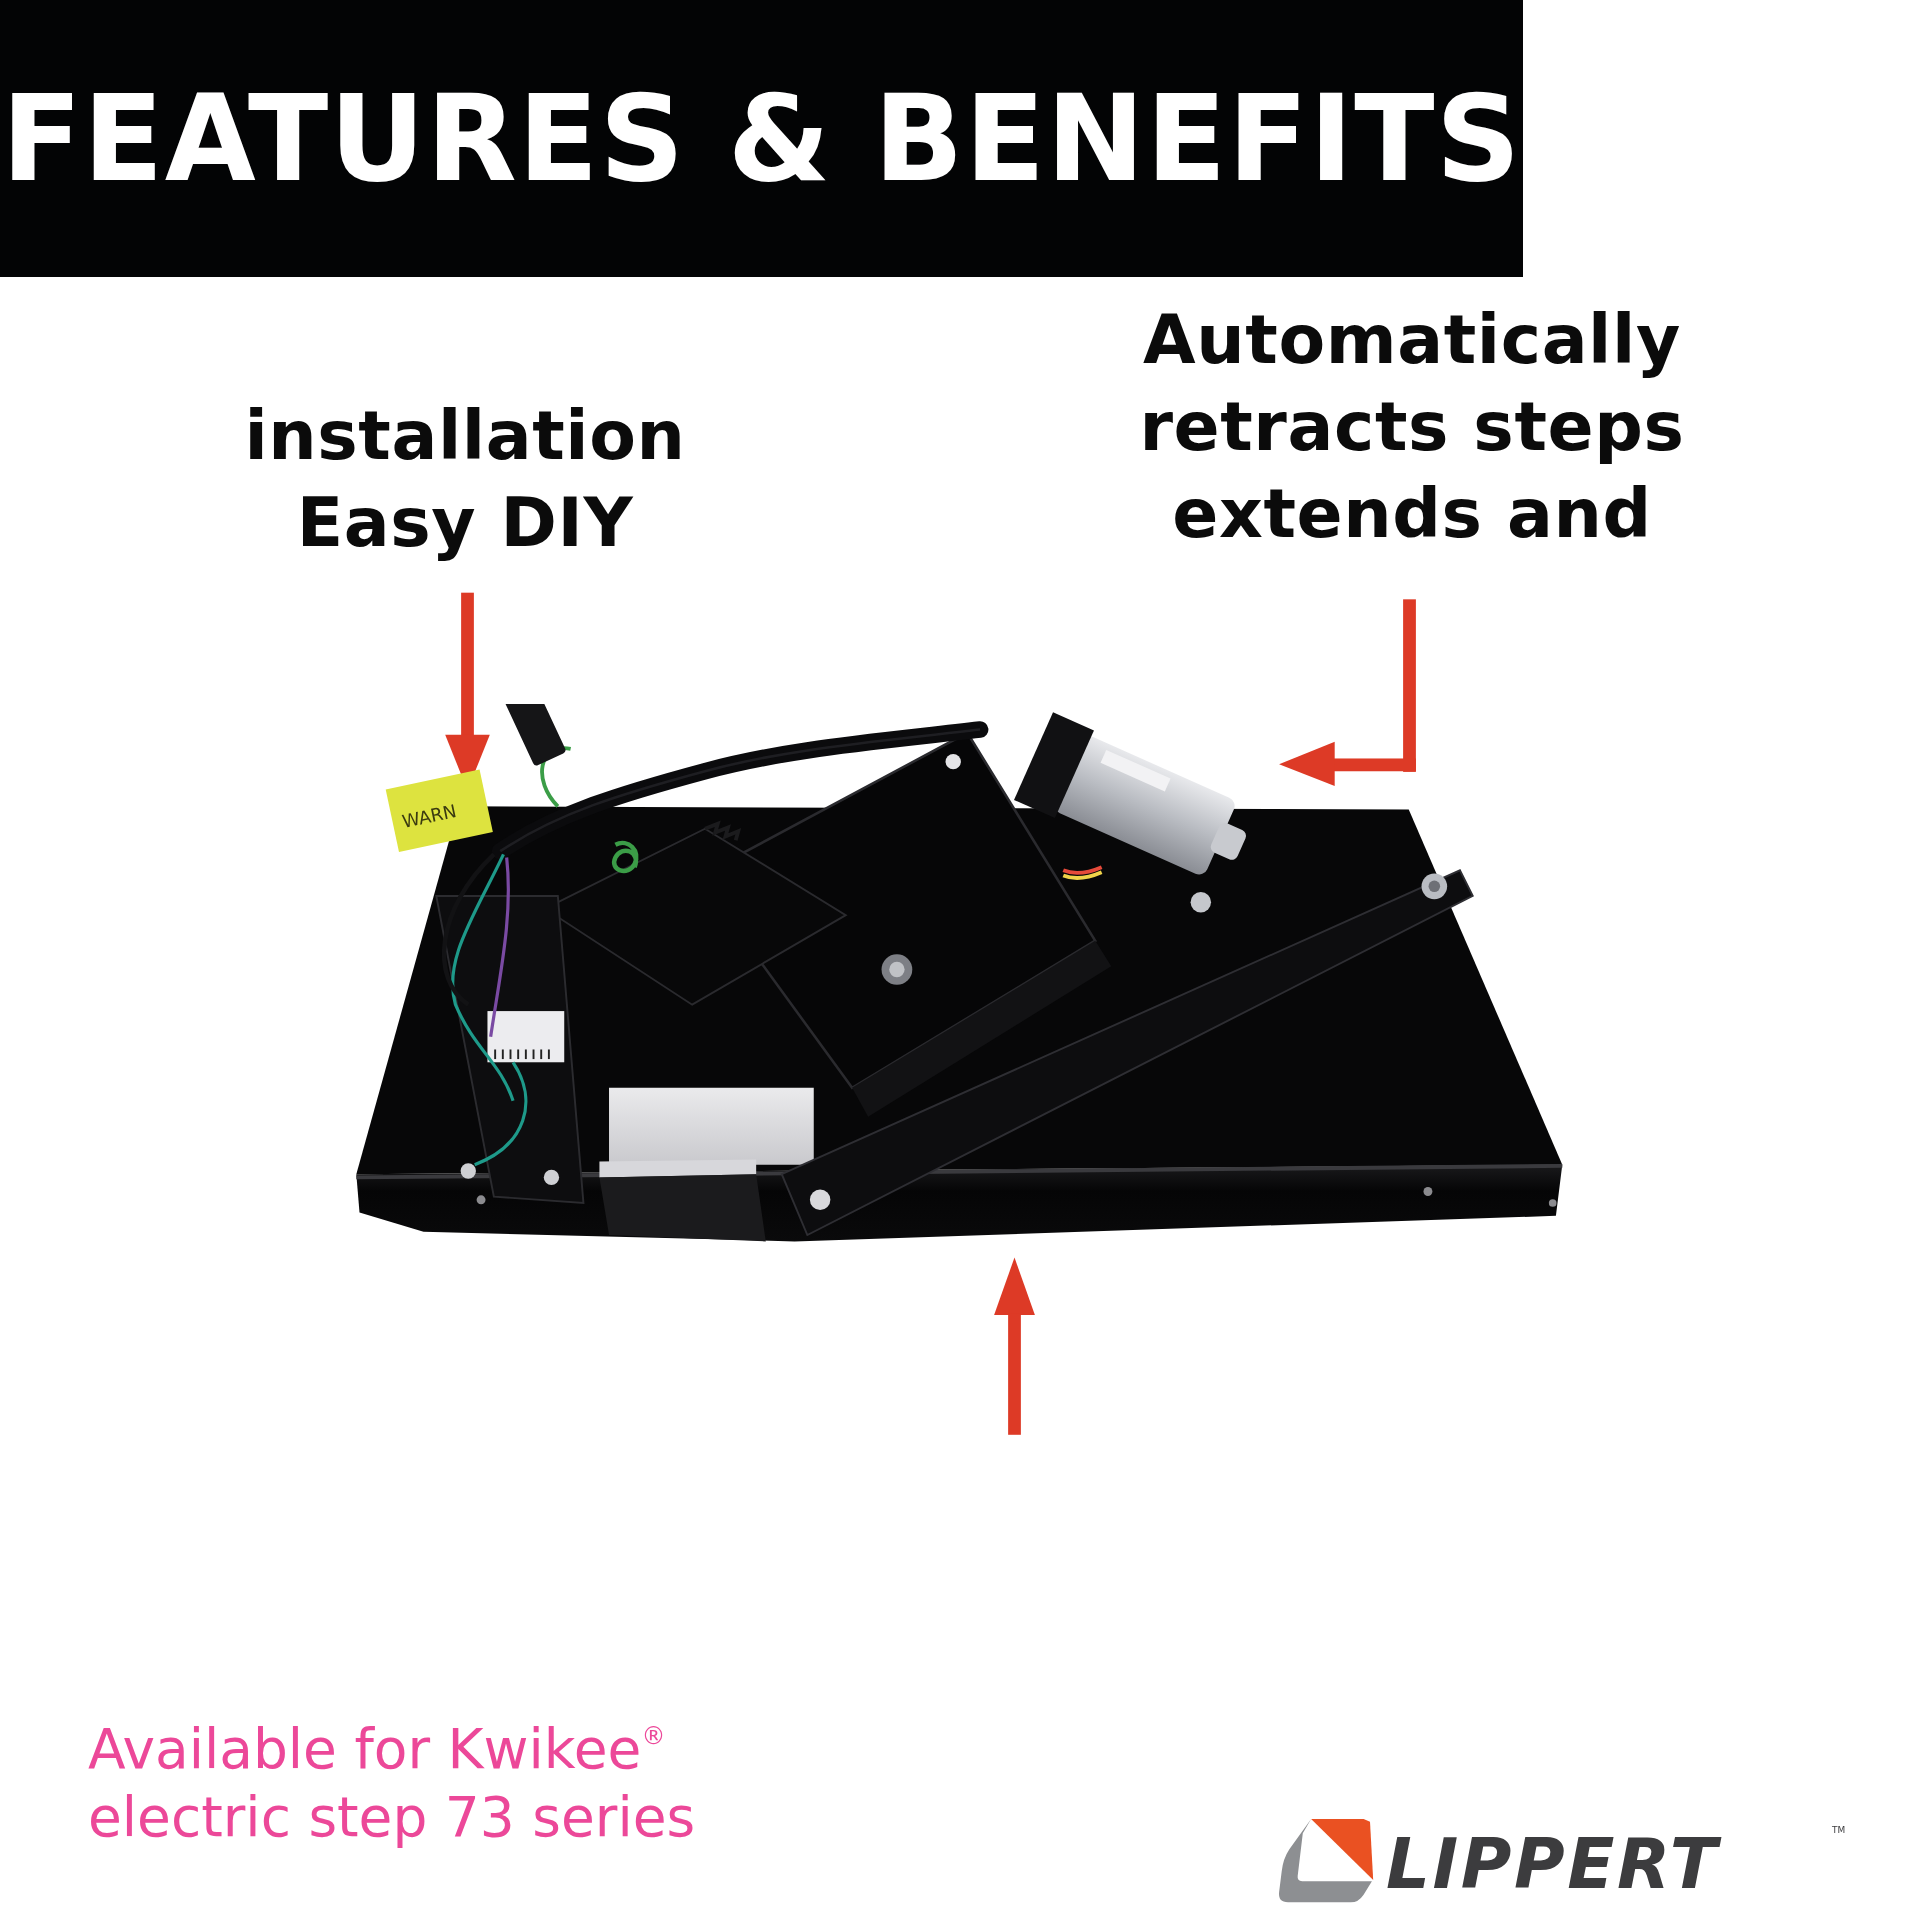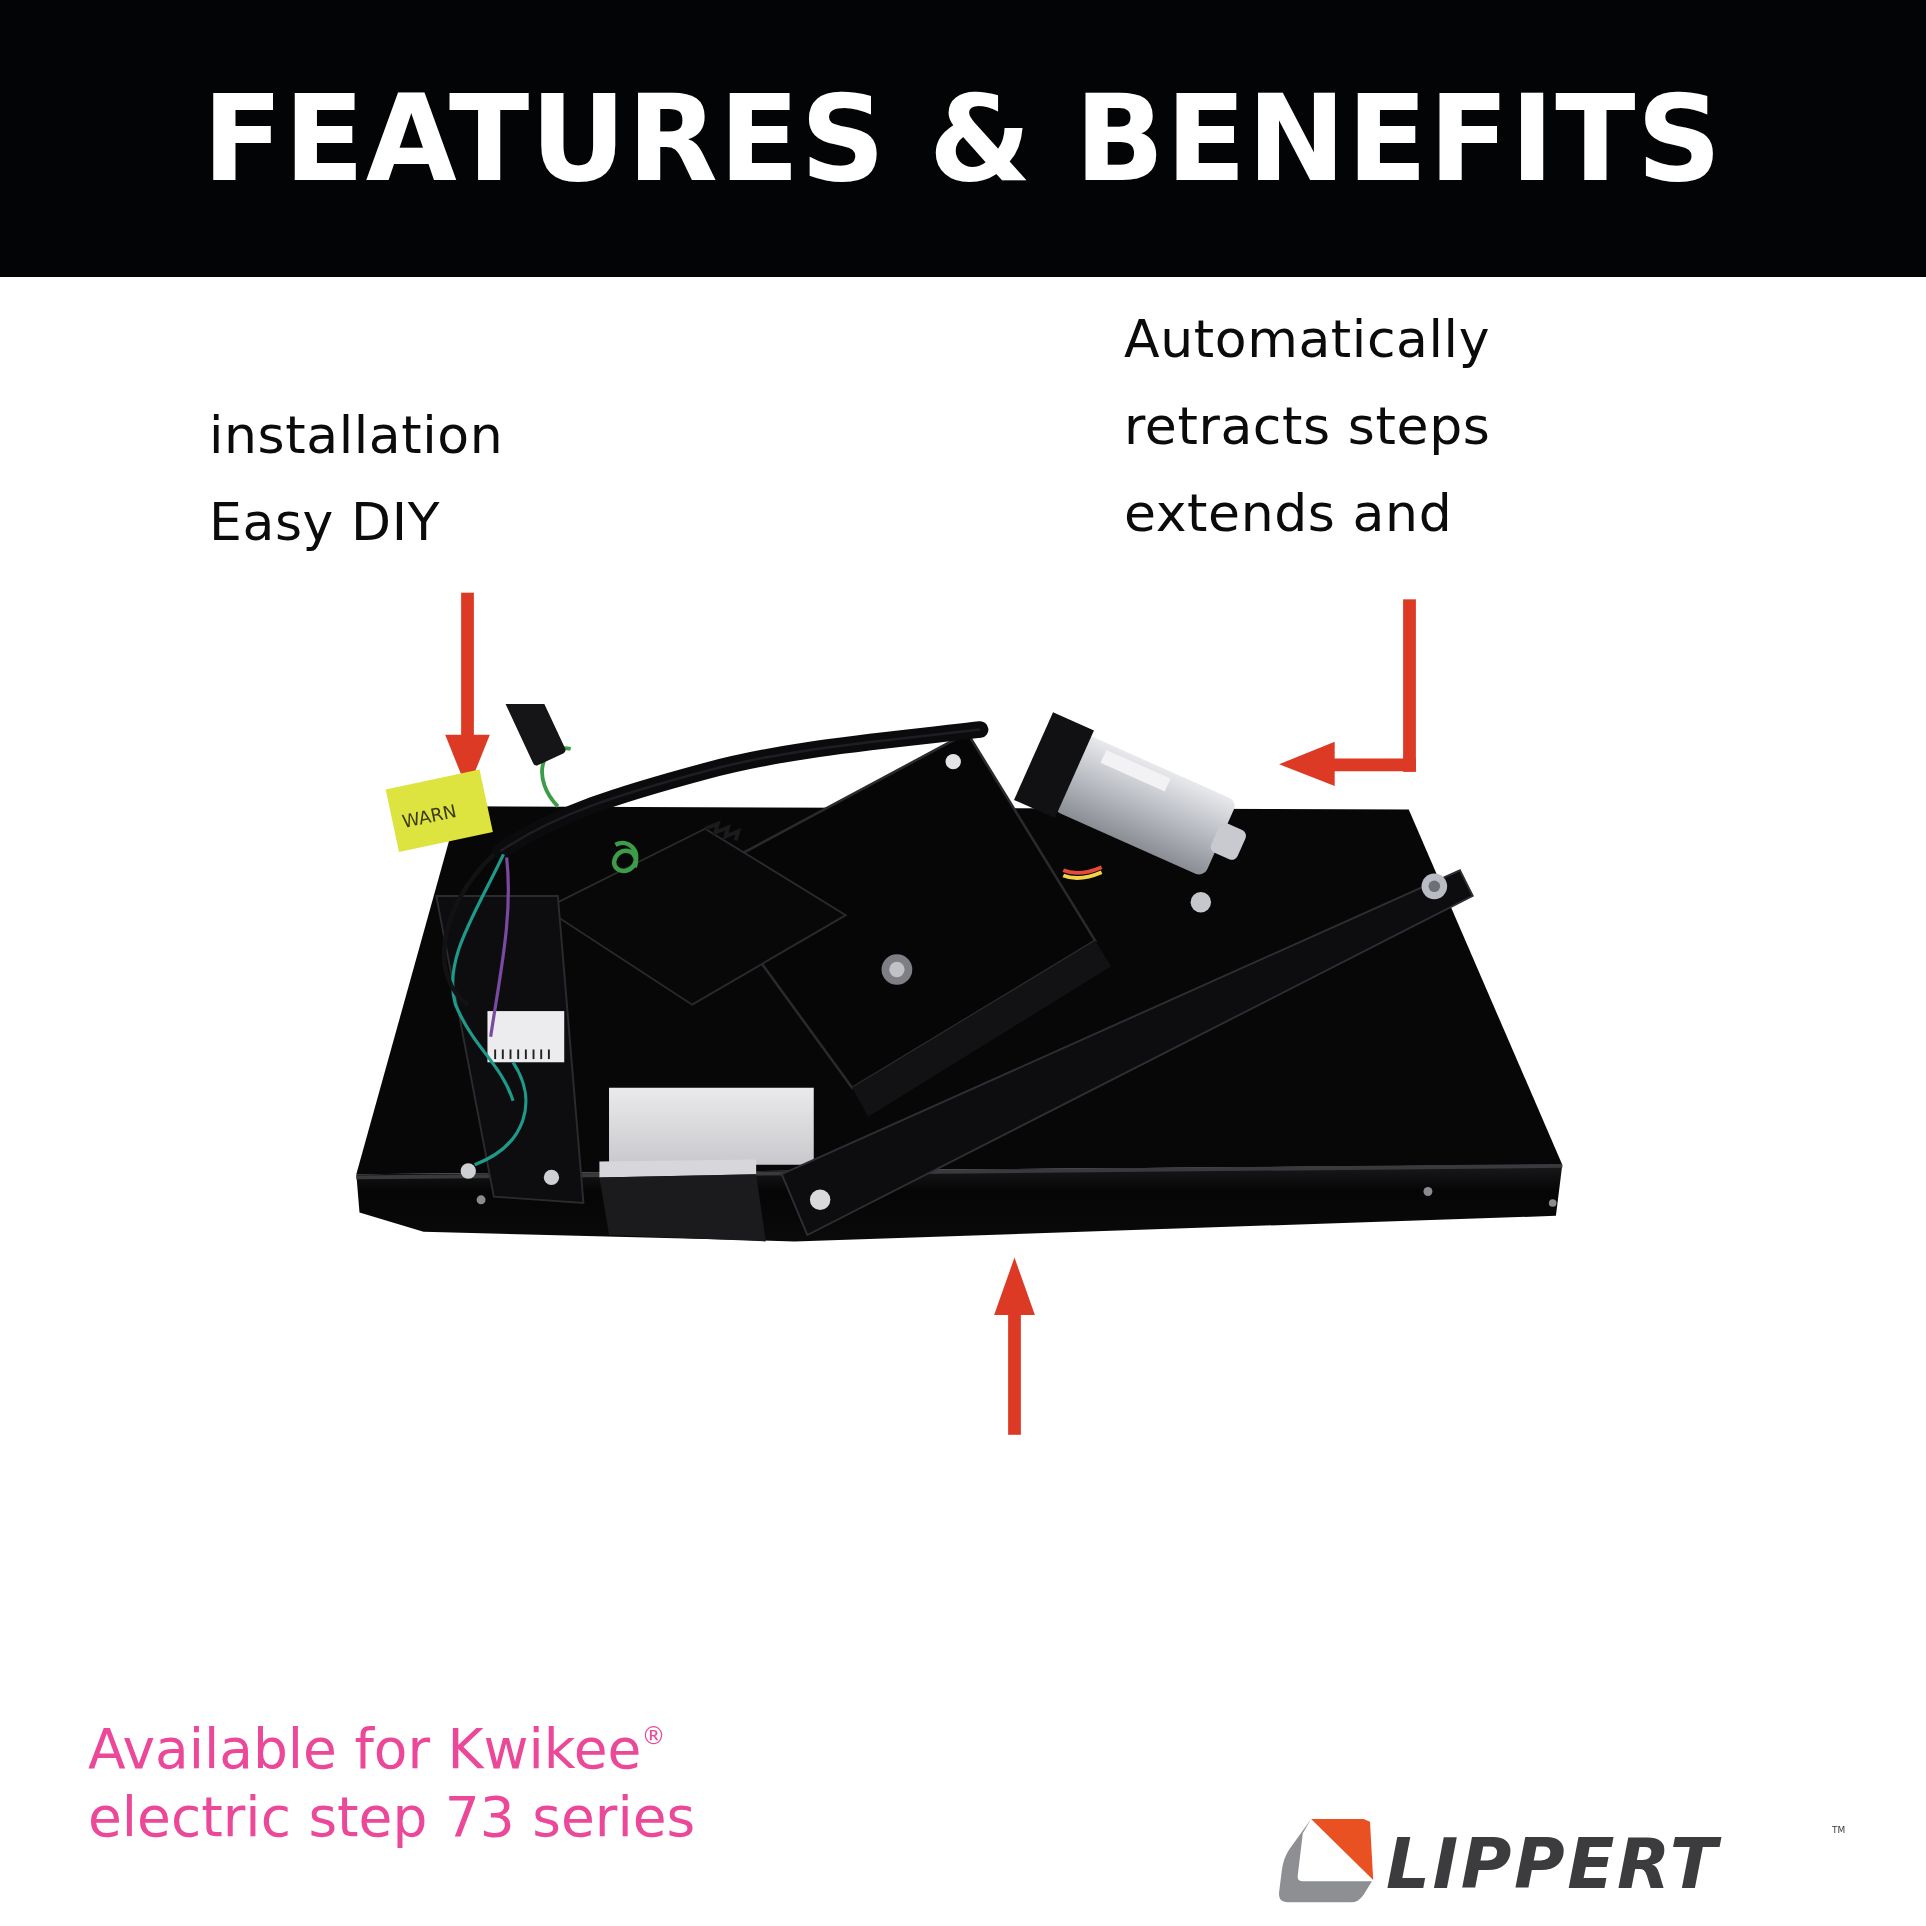--- a/index.html
+++ b/index.html
@@ -3,33 +3,33 @@
   <meta charset="utf-8">
   <style>
     html, body { margin: 0; padding: 0; }
     body {
       width: 1926px; height: 1926px; position: relative; overflow: hidden;
       background: #ffffff;
       font-family: "DejaVu Sans", "Liberation Sans", sans-serif;
       color: #0b0b0b;
     }
     .header {
-      position: absolute; left: 0; top: 0; width: 1926px; height: 277px;
+      position: absolute; left: 0; top: 0; width: 1523px; height: 277px;
       background: #030405;
       display: flex; align-items: center; justify-content: center;
     }
     .header-title {
       color: #ffffff; font-weight: bold; font-size: 120px; letter-spacing: 1.3px;
       font-family: "DejaVu Sans", sans-serif;
       transform: scaleX(0.98); white-space: nowrap;
     }
     .callout {
-      position: absolute; font-weight: normal;
+      position: absolute; text-align: center; font-weight: bold;
       font-family: "DejaVu Sans", sans-serif;
-      font-size: 52px; line-height: 87px; letter-spacing: 0.6px;
+      font-size: 68px; line-height: 87px; letter-spacing: 0.6px;
       white-space: nowrap;
     }
     .callout .line { display: block; }
     #callout-diy { left: 209px; width: 512px; top: 392px; }
     #callout-auto { left: 1124px; width: 576px; top: 296px; }
     #callout-exact { left: 736px; width: 563px; top: 1448px; }
 
     .availability {
       position: absolute; left: 88px; top: 1702px;
       font-family: "DejaVu Sans", sans-serif; font-size: 55px; line-height: 68px;

